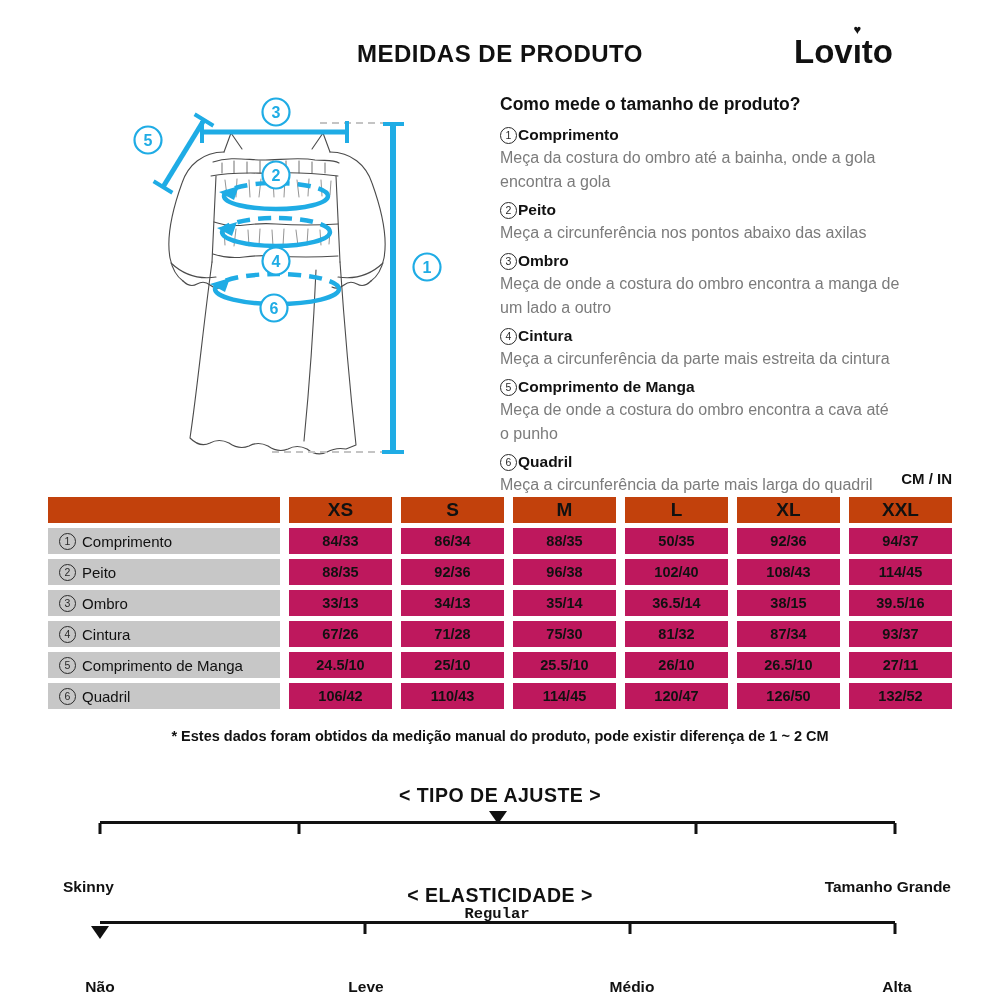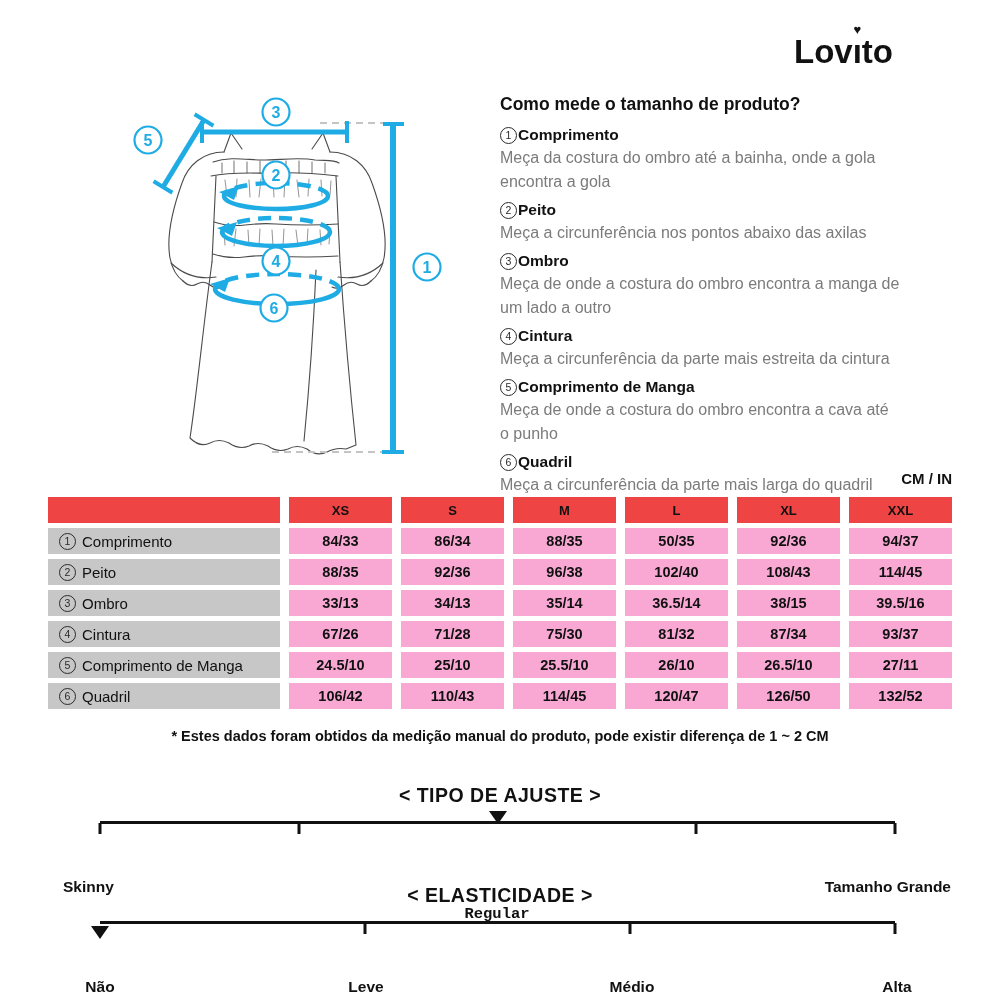--- a/index.html
+++ b/index.html
@@ -24,40 +24,41 @@
   .g-desc{font-size:16px;color:#7b7b7b;line-height:1.5;margin-top:2px;max-width:400px;}
   .circnum{display:inline-flex;flex:0 0 auto;width:15px;height:15px;border:1.2px solid #2a2a2a;
            border-radius:50%;font-size:10.5px;font-weight:normal;align-items:center;
            justify-content:center;line-height:1;color:#2a2a2a;}
 
   
   .unit{position:absolute;top:470px;right:48px;font-size:15px;font-weight:bold;}
   .size-table{position:absolute;left:48px;top:497px;width:904px;display:grid;
               grid-template-columns:232px repeat(6,1fr);column-gap:9px;row-gap:5px;}
   .th,.tl,.td{height:26px;display:flex;align-items:center;}
-  .th{background:#ef4444;font-weight:bold;font-size:13px;justify-content:center;}
+  .th{background:#c2410c;font-weight:bold;font-size:19px;justify-content:center;}
   .tl{background:#c7c7c7;font-size:15px;padding-left:11px;gap:6px;}
-  .td{background:#f9a8d4;font-weight:bold;font-size:14.5px;justify-content:center;}
+  .td{background:#be185d;font-weight:bold;font-size:14.5px;justify-content:center;}
   .footnote{position:absolute;top:728px;left:0;width:100%;text-align:center;
             font-size:14.5px;font-weight:bold;}
 
   
   .slider-title{position:absolute;left:0;width:100%;text-align:center;font-weight:bold;
                 font-size:19.5px;letter-spacing:.5px;}
   .scale{position:absolute;left:100px;width:795px;height:14px;border-top:3px solid #111;}
   .tick{position:absolute;top:-1px;width:3px;height:11px;background:#111;transform:translateX(-50%);}
   .marker{position:absolute;width:0;height:0;border-left:9px solid transparent;
           border-right:9px solid transparent;border-top:13px solid #111;transform:translateX(-50%);}
   .slider-label{position:absolute;font-size:15.5px;font-weight:bold;white-space:nowrap;margin-top:37px;}
 </style>
 </head>
 <body>
 
 <div class="page">
 
+  <div class="title">MEDIDAS DE PRODUTO</div>
   <div class="brand"><span>Lov</span><span class="iwrap"><span>ı</span><span class="heart">♥</span></span><span>to</span></div>
 
   <svg class="diagram" viewBox="95 88 375 382" xmlns="http://www.w3.org/2000/svg">
 
     <g stroke="#4b4b4b" stroke-width="1.1" fill="none" stroke-linecap="round" stroke-linejoin="round">
 
       <path d="M224,152 L231,133 L242,149"></path>
       <path d="M312,149 L323,133 L330,152"></path>
 
       <path d="M213,162 C230,156 248,160 262,160 C280,160 300,157 315,160 C325,161 333,159 339,163"></path>

